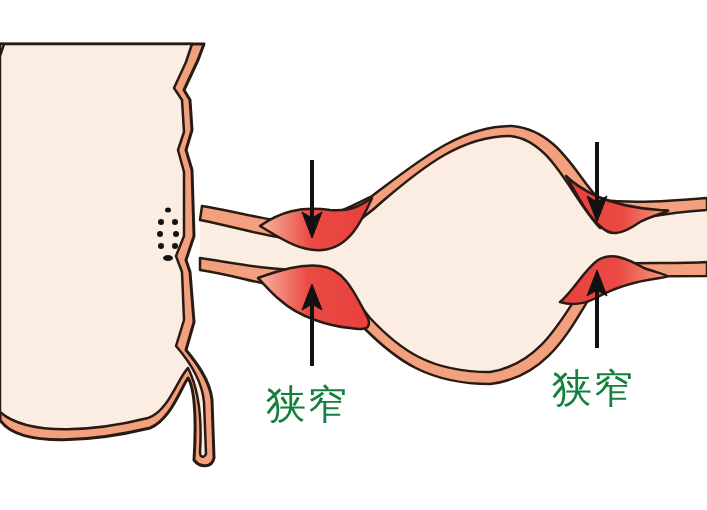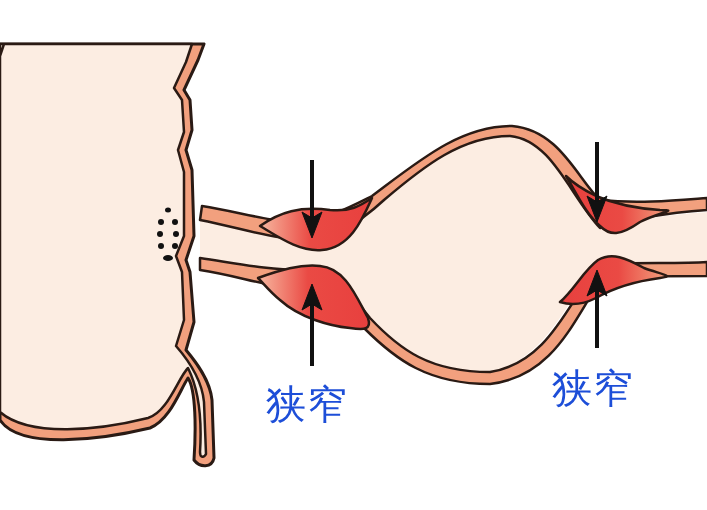--- a/index.html
+++ b/index.html
@@ -2,21 +2,21 @@
 <html><head>
   <meta charset="utf-8">
   <style>
     html, body { margin: 0; padding: 0; background: #ffffff; }
     body { width: 707px; height: 510px; overflow: hidden; position: relative; }
     #canvas { position: absolute; left: 0; top: 0; width: 707px; height: 510px; }
     .label {
       position: absolute;
       font-family: "DejaVu Sans", "Liberation Sans", sans-serif;
       font-size: 40px;
-      color: #1d4ed8;
+      color: #15803d;
       letter-spacing: 1px;
       line-height: 1;
       white-space: nowrap;
     }
     #label-left { left: 266px; top: 384px; }
     #label-right { left: 552px; top: 368px; }
   </style>
 </head>
 <body>
 

